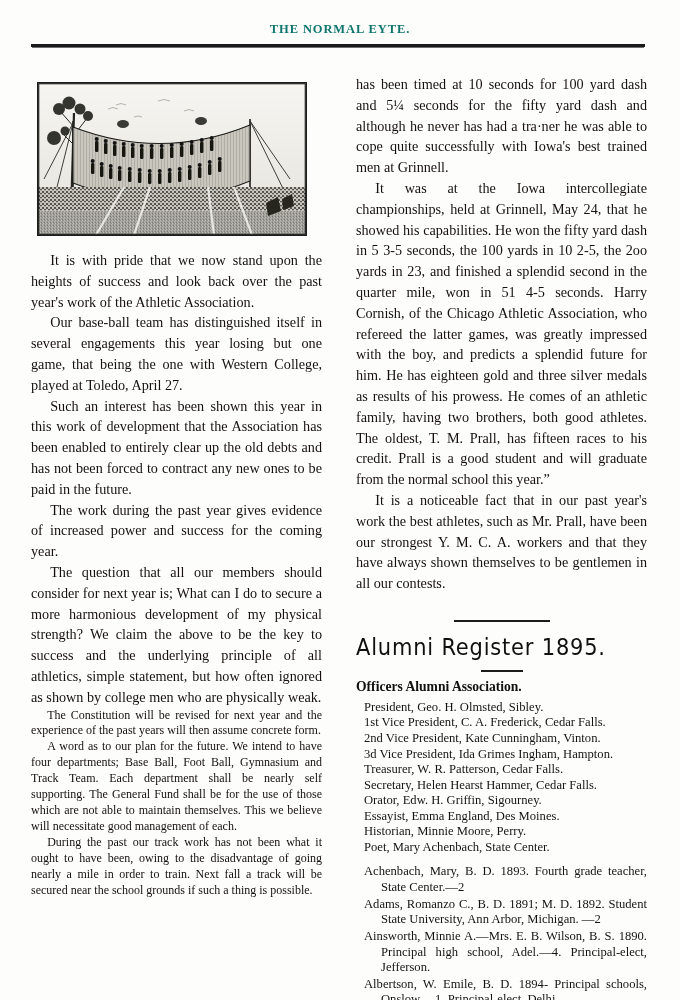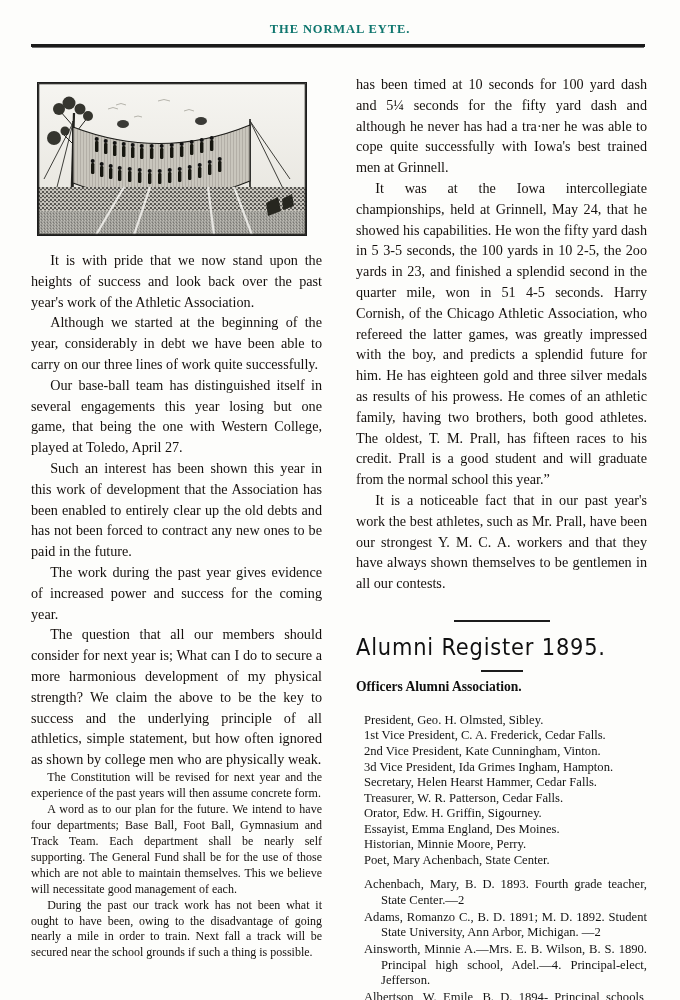--- a/index.html
+++ b/index.html
@@ -101,21 +101,21 @@
   .reg-rule-bot {
     width: 42px; height: 2px;
     background: #1c1c1c;
     margin: 11px auto 7px auto;
   }
   .reg-sub {
     font-family: "Liberation Serif", serif;
     font-weight: bold;
     font-size: 13.6px;
     color: #101010;
-    margin-bottom: 18px;
+    margin-bottom: 5px;
   }
 
   
   .officers {
     margin: 0 0 9px 8px;
     padding: 0;
     list-style: none;
   }
   .officers li {
     font-size: 12.6px;
@@ -288,21 +288,20 @@
           </g>
           <g fill="#26261f">
             <path d="M228 120 l12 -6 3 14 -13 5 z"></path>
             <path d="M244 116 l10 -5 2 12 -11 4 z"></path>
           </g>
           <rect x="0.7" y="0.7" width="266.6" height="150.6" fill="none" stroke="#1d1d1a" stroke-width="1.2"></rect>
         </svg>
       </div>
 
       <p class="body">It is with pride that we now stand upon the heights of success and look back over the past year's work of the Athletic Association.</p>
-      <p class="body">Although we started at the beginning of the year, considerably in debt we have been able to carry on our three lines of work quite successfully.</p>
       <p class="body">Our base-ball team has distinguished itself in several engagements this year losing but one game, that being the one with Western College, played at Toledo, April 27.</p>
       <p class="body">Such an interest has been shown this year in this work of development that the Association has been enabled to entirely clear up the old debts and has not been forced to contract any new ones to be paid in the future.</p>
       <p class="body">The work during the past year gives evidence of increased power and success for the coming year.</p>
       <p class="body">The question that all our members should consider for next year is; What can I do to secure a more harmonious development of my physical strength? We claim the above to be the key to success and the underlying principle of all athletics, simple statement, but how often ignored as shown by college men who are physically weak.</p>
       <p class="body tight">The Constitution will be revised for next year and the experience of the past years will then assume concrete form.</p>
       <p class="body tight">A word as to our plan for the future. We intend to have four departments; Base Ball, Foot Ball, Gymnasium and Track Team. Each department shall be nearly self supporting. The General Fund shall be for the use of those which are not able to maintain themselves. This we believe will necessitate good management of each.</p>
       <p class="body tight">During the past our track work has not been what it ought to have been, owing to the disadvantage of going nearly a mile in order to train. Next fall a track will be secured near the school grounds if such a thing is possible.</p>
 
     </div>
 
@@ -319,22 +318,22 @@
         <div class="reg-title">Alumni Register 1895.</div>
         <div class="reg-rule-bot"></div>
         <div class="reg-sub">Officers Alumni Association.</div>
       </div>
 
       <ul class="officers">
         <li>President, Geo. H. Olmsted, Sibley.</li>
         <li>1st Vice President, C. A. Frederick, Cedar Falls.</li>
         <li>2nd Vice President, Kate Cunningham, Vinton.</li>
         <li>3d Vice President, Ida Grimes Ingham, Hampton.</li>
+        <li>Treasurer, W. R. Patterson, Cedar Falls.</li>
         <li>Secretary, Helen Hearst Hammer, Cedar Falls.</li>
-        <li>Treasurer, W. R. Patterson, Cedar Falls.</li>
         <li>Orator, Edw. H. Griffin, Sigourney.</li>
         <li>Essayist, Emma England, Des Moines.</li>
         <li>Historian, Minnie Moore, Perry.</li>
         <li>Poet, Mary Achenbach, State Center.</li>
       </ul>
 
       <ul class="entries">
         <li>Achenbach, Mary, B. D. 1893.   Fourth grade teacher, State Center.—2</li>
         <li>Adams, Romanzo C., B. D. 1891; M. D. 1892. Student State University, Ann Arbor, Michigan. —2</li>
         <li>Ainsworth, Minnie A.—Mrs. E. B. Wilson, B. S. 1890.   Principal high school, Adel.—4.   Principal-elect, Jefferson.</li>

